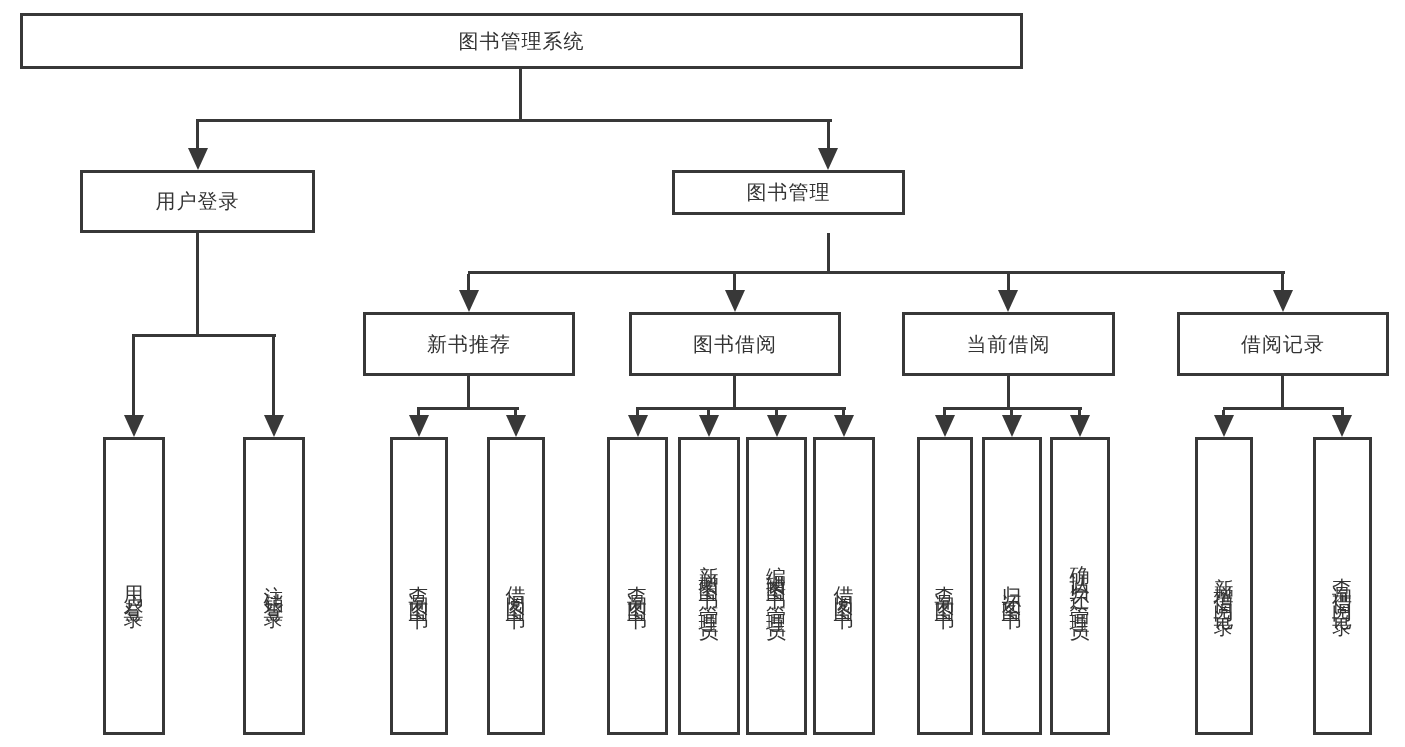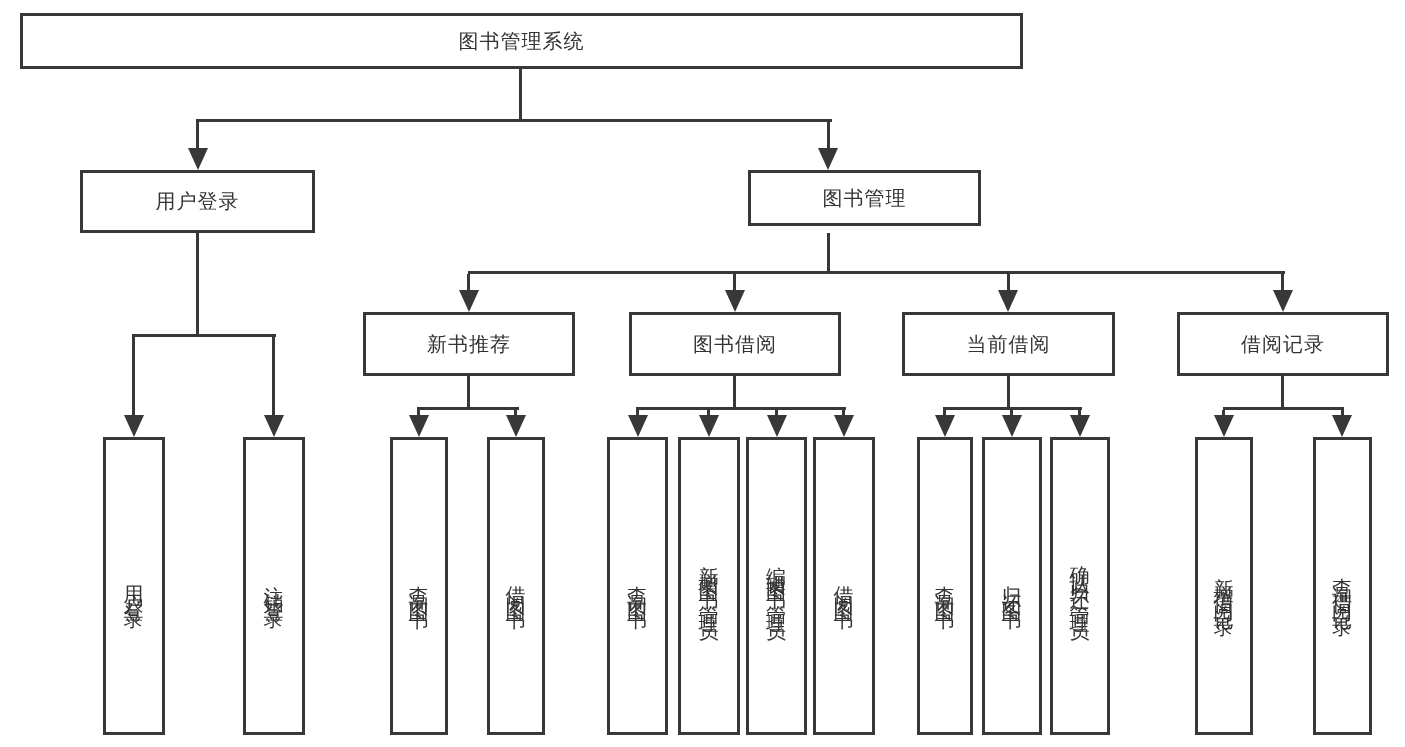--- a/index.html
+++ b/index.html
@@ -40,21 +40,21 @@
 
 <div class="canvas">
 
   <div class="nbox" style="left:20px;top:13px;width:1003px;height:56px;">
     <span>图书管理系统</span>
   </div>
 
   <div class="nbox" style="left:80px;top:170px;width:235px;height:63px;">
     <span>用户登录</span>
   </div>
-  <div class="nbox" style="left:748px;top:170px;width:233px;height:56px;font-family:Liberation Serif, serif;">
+  <div class="nbox" style="left:672px;top:170px;width:233px;height:45px;font-family:Liberation Serif, serif;">
     <span>图书管理</span>
   </div>
 
   <div class="nbox" style="left:363px;top:312px;width:212px;height:64px;justify-content:center;">
     <span>新书推荐</span>
   </div>
   <div class="nbox" style="left:902px;top:312px;width:213px;height:64px;">
     <span>当前借阅</span>
   </div>
   <div class="nbox" style="left:629px;top:312px;width:212px;height:64px;">

